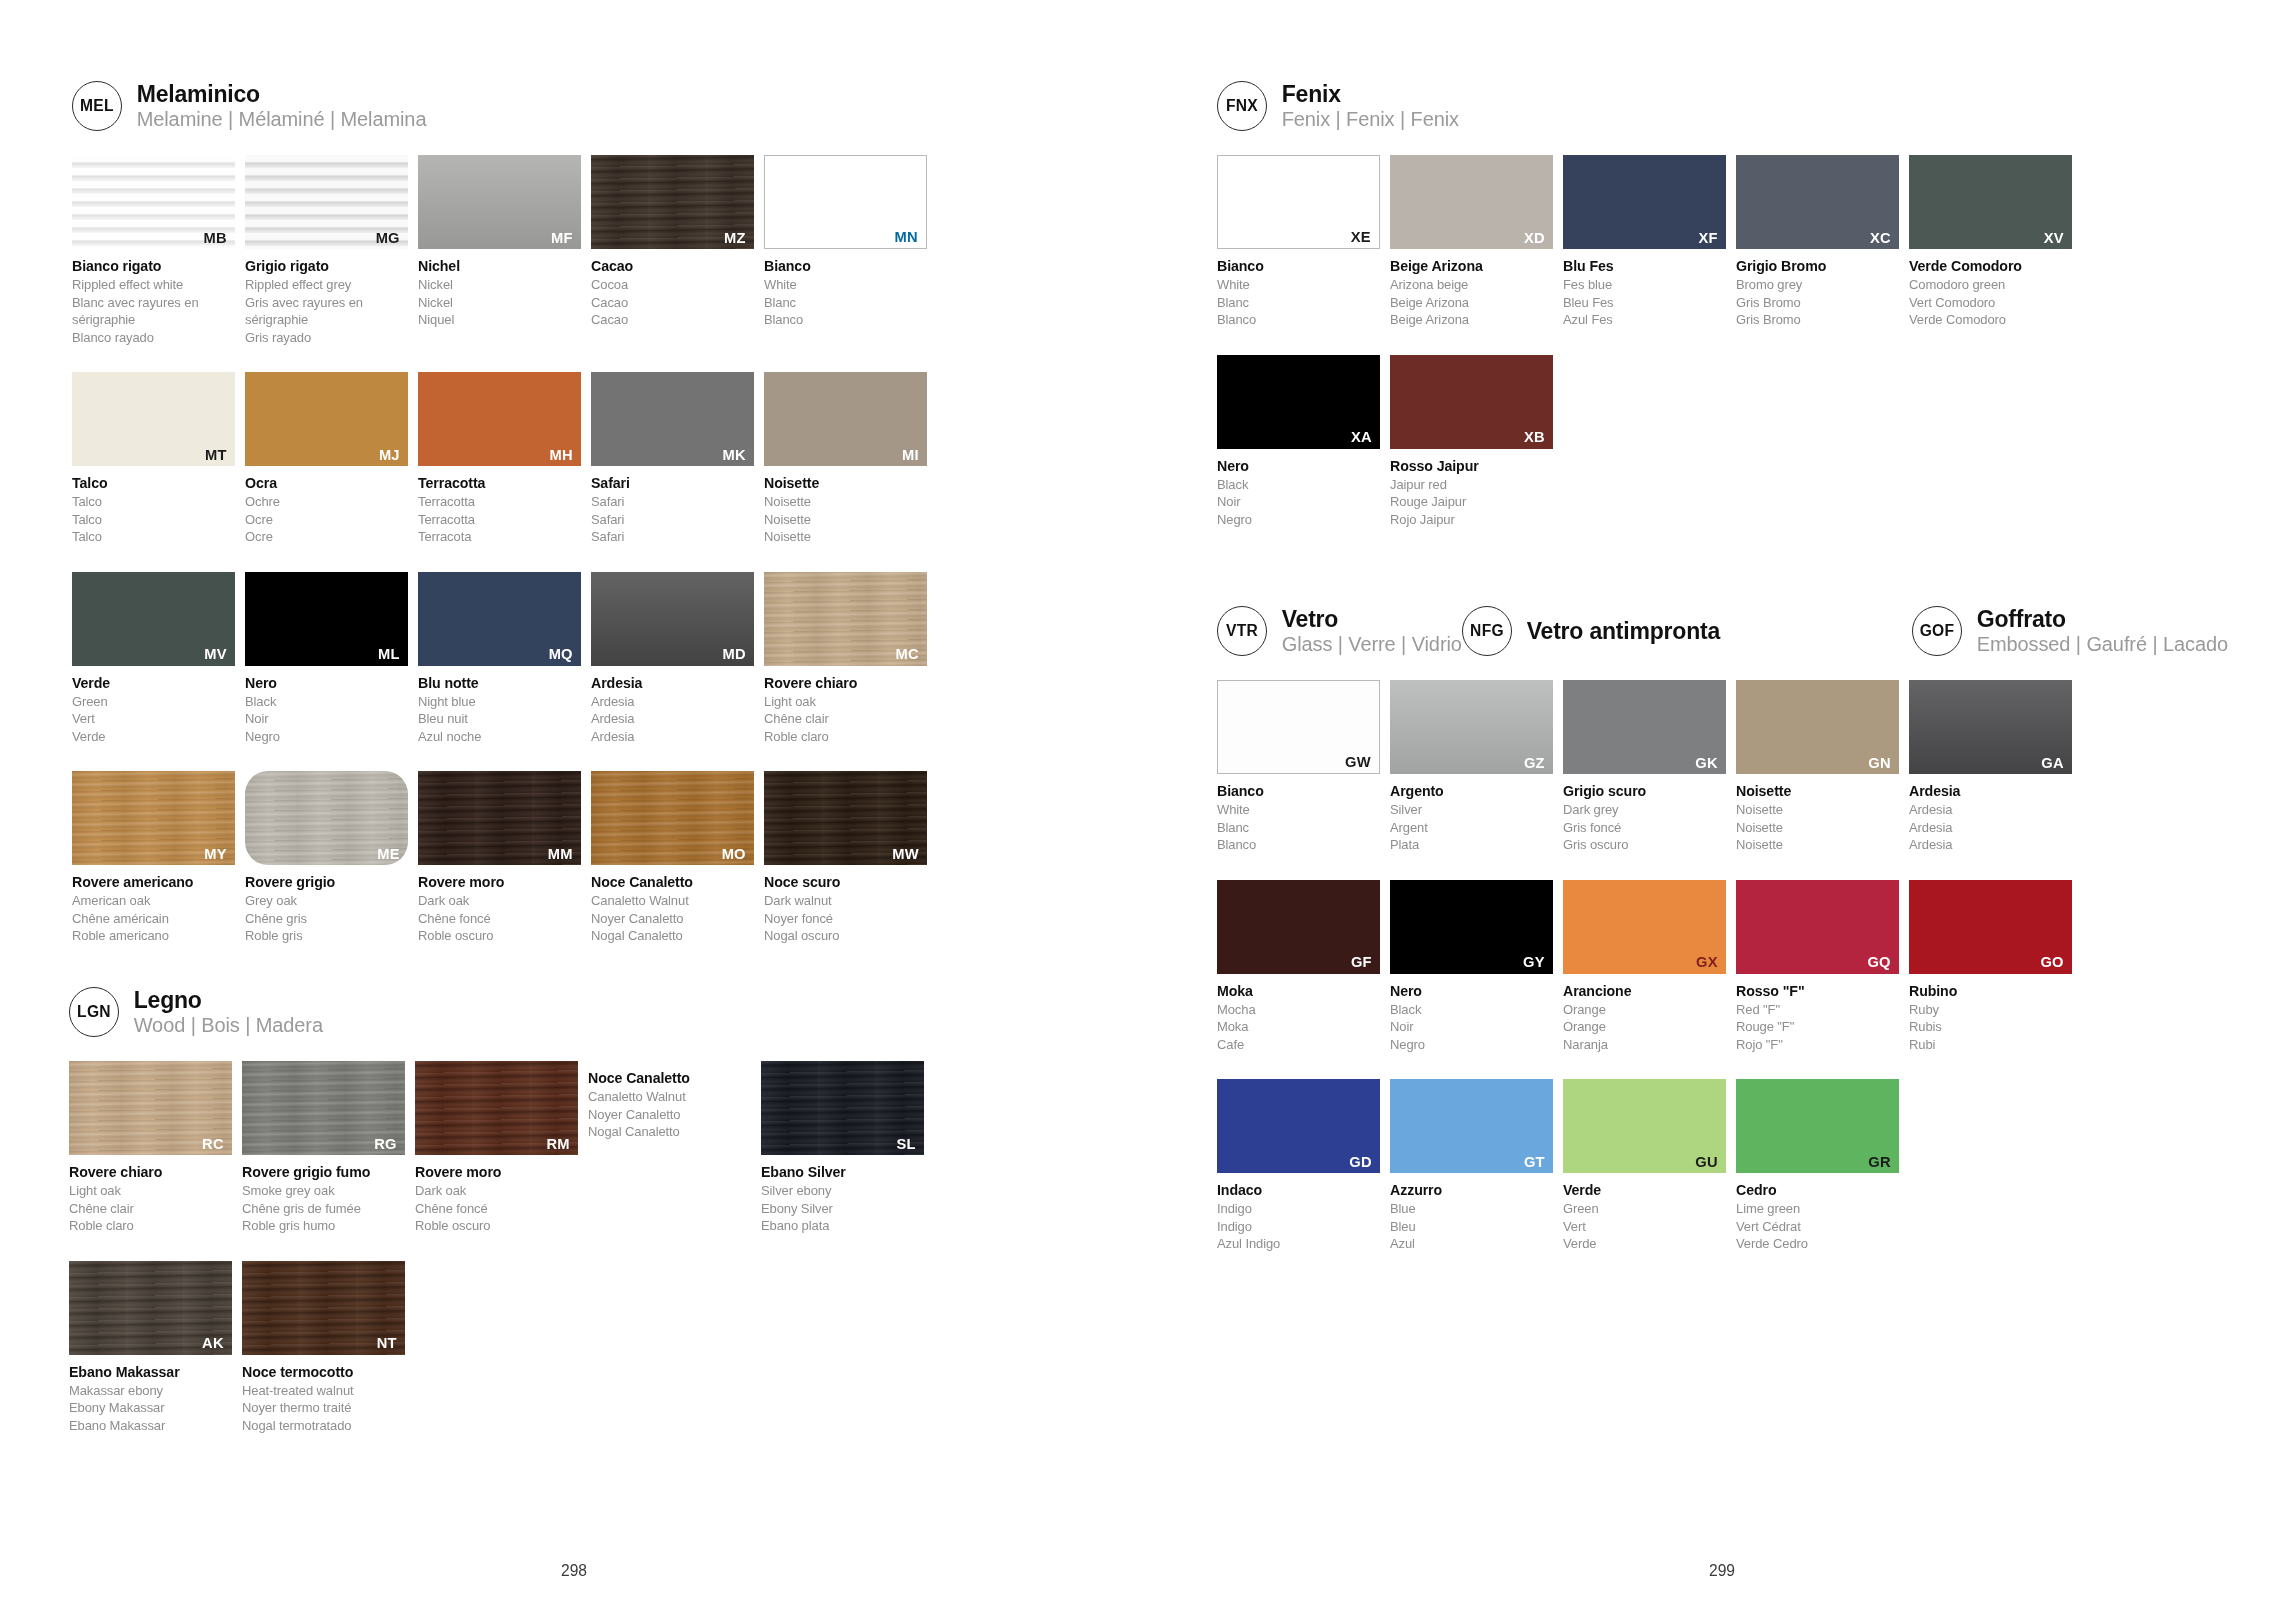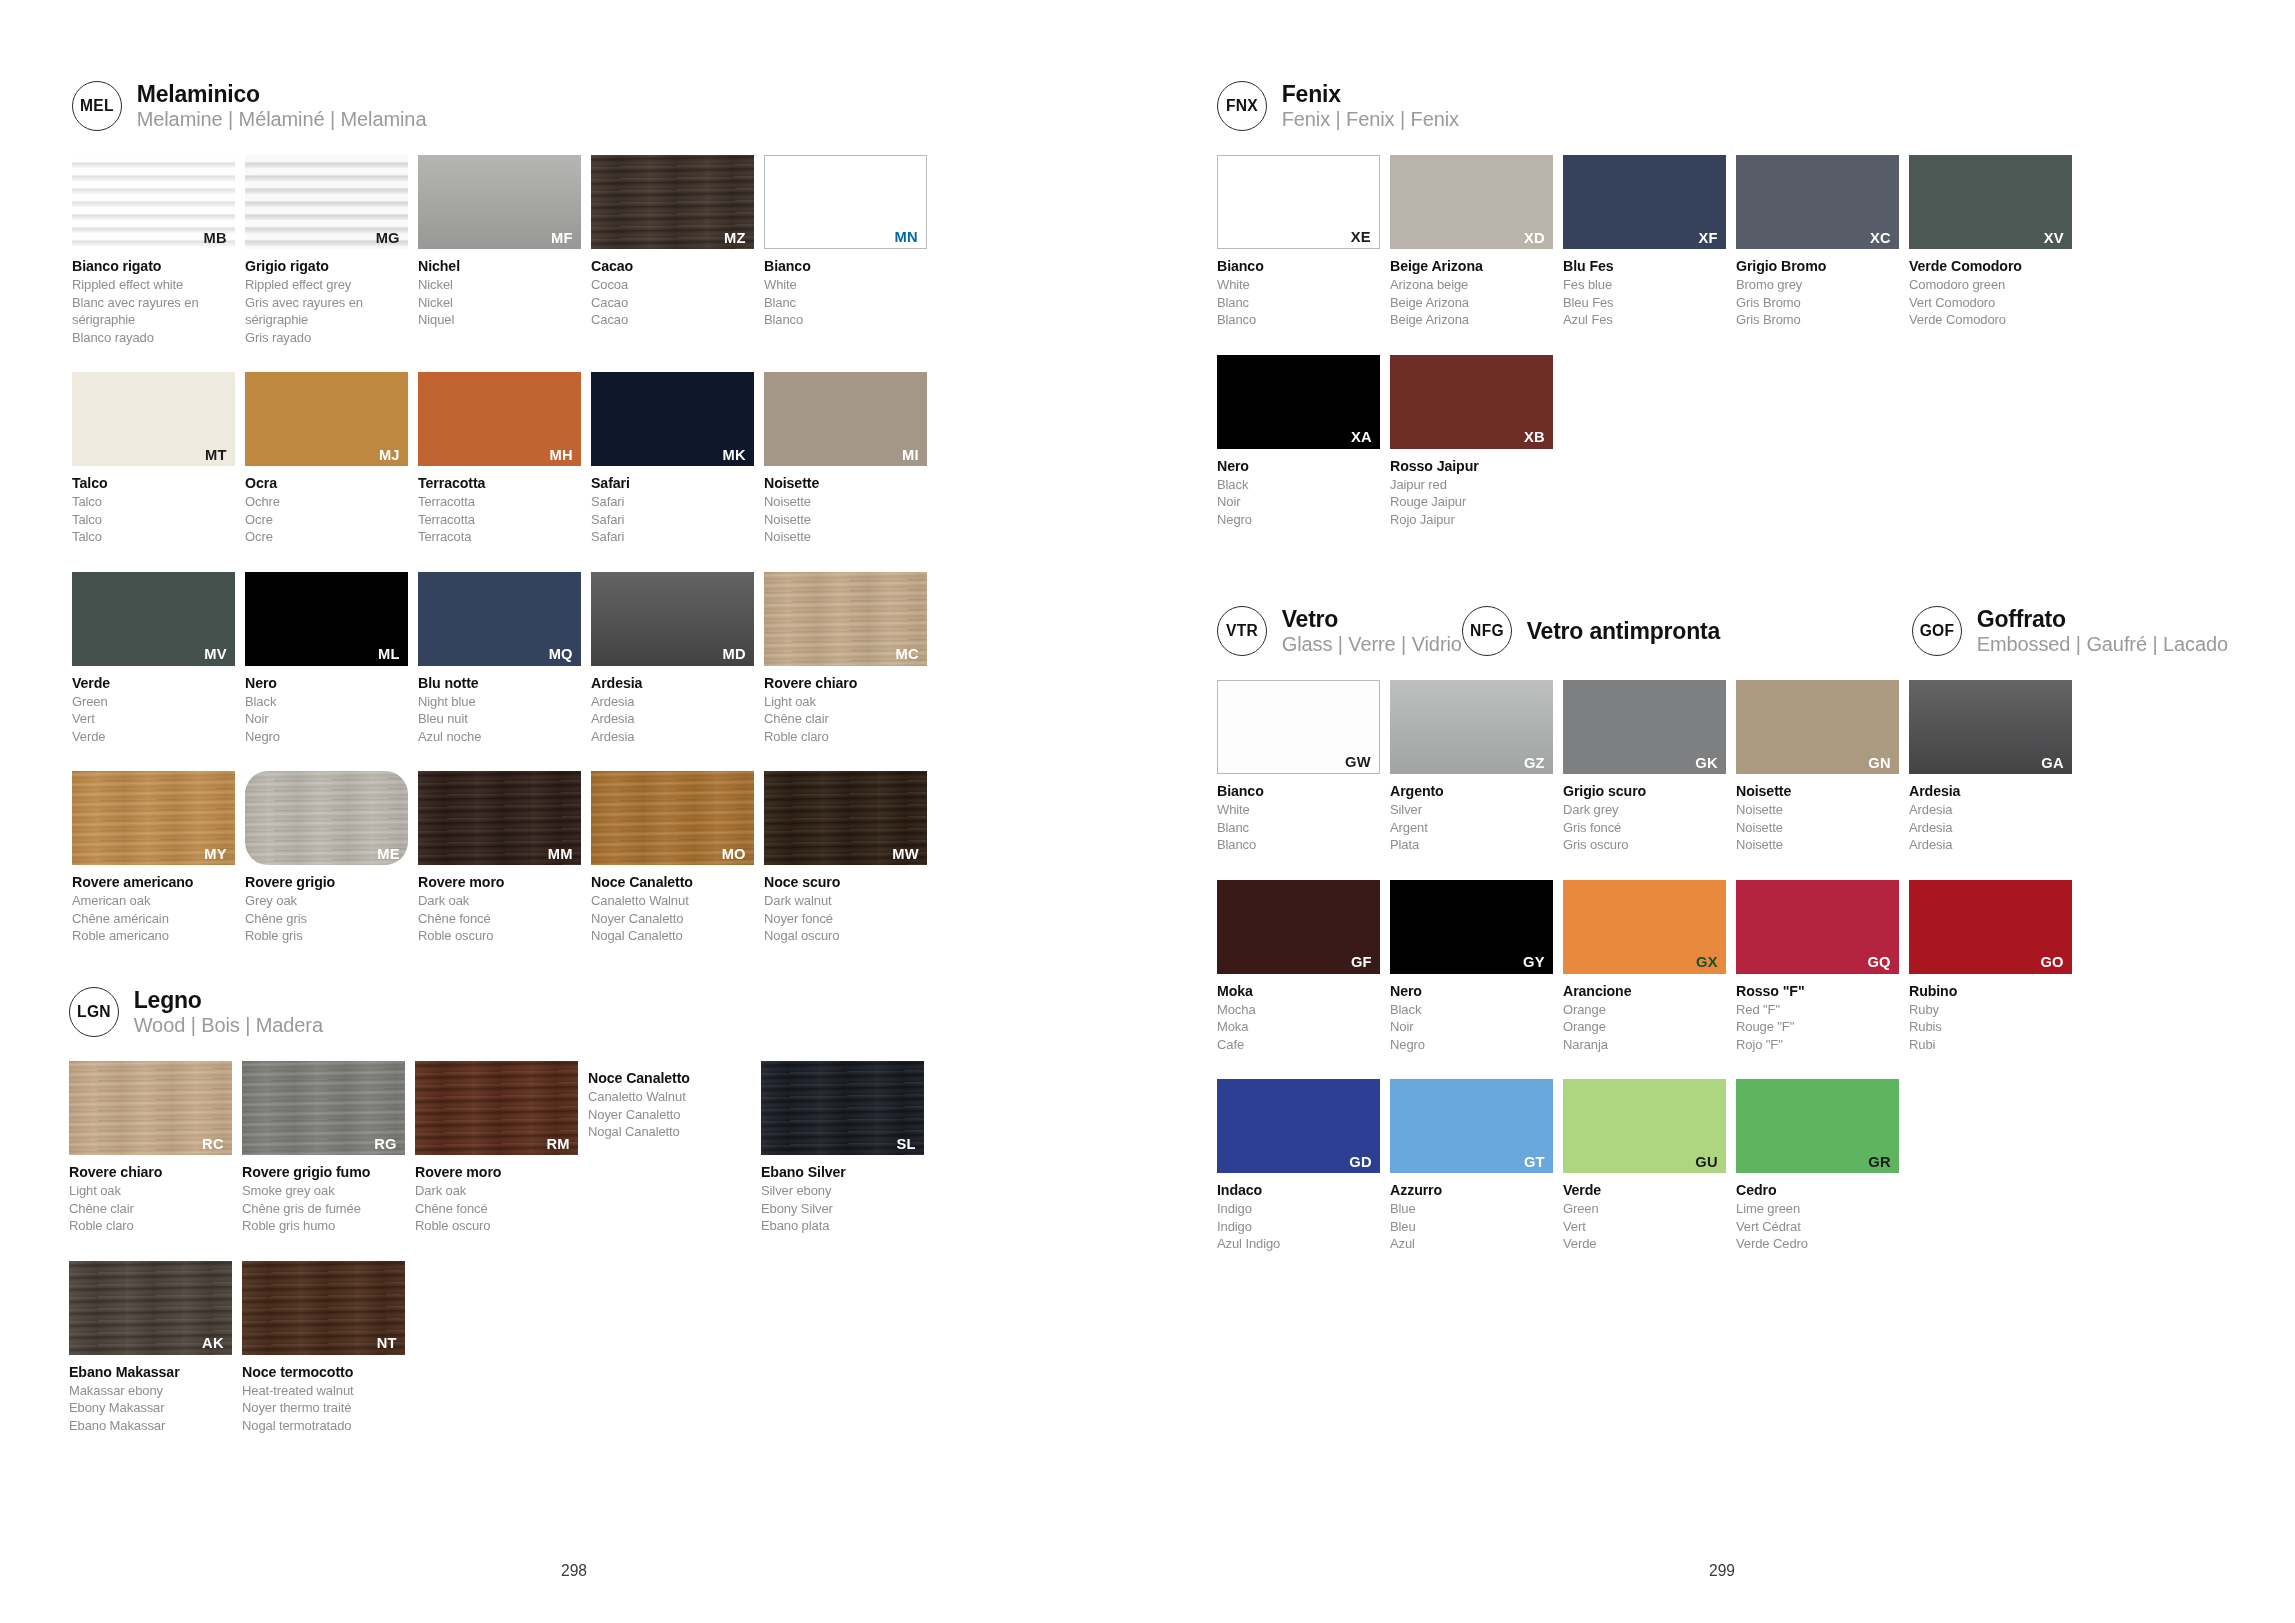--- a/index.html
+++ b/index.html
@@ -150,21 +150,21 @@
               <span class="code" style="color: rgb(255, 255, 255);">MH</span>
             </div>
             <div class="cap">
               <div class="nm">Terracotta</div>
               <div class="tr">Terracotta</div>
               <div class="tr">Terracotta</div>
               <div class="tr">Terracota</div>
             </div>
           </div>
           <div class="cell" style="width: 163px; margin-right: 10px; margin-bottom: 26px;">
-            <div class="chip" style="height: 94px; background-color: #0f172a;">
+            <div class="chip" style="height: 94px; background-color: #737373;">
               <span class="code" style="color: rgb(255, 255, 255);">MK</span>
             </div>
             <div class="cap">
               <div class="nm">Safari</div>
               <div class="tr">Safari</div>
               <div class="tr">Safari</div>
               <div class="tr">Safari</div>
             </div>
           </div>
           <div class="cell" style="width: 163px; margin-right: 10px; margin-bottom: 26px;">
@@ -567,21 +567,21 @@
             </div>
             <div class="cap">
               <div class="nm">Nero</div>
               <div class="tr">Black</div>
               <div class="tr">Noir</div>
               <div class="tr">Negro</div>
             </div>
           </div>
           <div class="cell" style="width: 163px; margin-right: 10px; margin-bottom: 26px;">
             <div class="chip" style="height: 94px; background-color: rgb(232, 137, 63);">
-              <span class="code" style="color: #14532d;">GX</span>
+              <span class="code" style="color: #7f1d1d;">GX</span>
             </div>
             <div class="cap">
               <div class="nm">Arancione</div>
               <div class="tr">Orange</div>
               <div class="tr">Orange</div>
               <div class="tr">Naranja</div>
             </div>
           </div>
           <div class="cell" style="width: 163px; margin-right: 10px; margin-bottom: 26px;">
             <div class="chip" style="height: 94px; background-color: rgb(181, 36, 63);">

